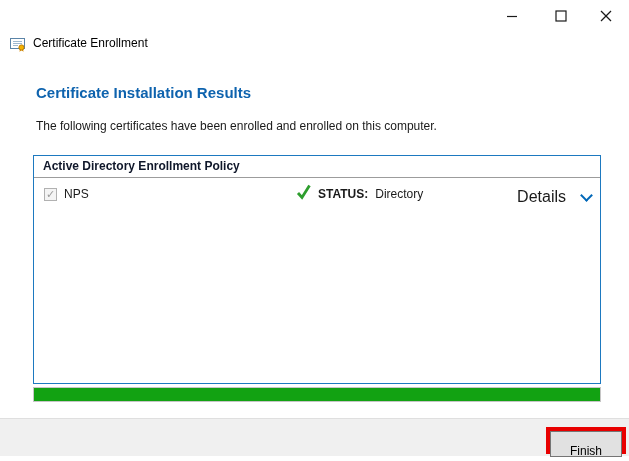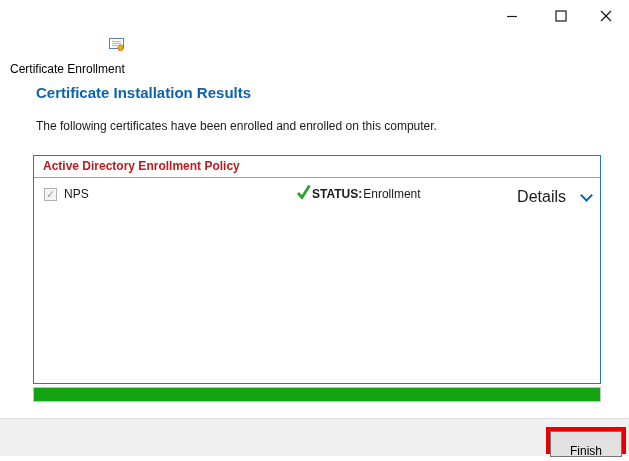--- a/index.html
+++ b/index.html
@@ -7,36 +7,36 @@
     width:629px;height:461px;position:relative;background:#fff;
     font-family:"Liberation Sans", sans-serif;color:#1a1a1a;overflow:hidden;
   }
   
   .win-btn{position:absolute;top:5px;width:26px;height:22px;background:#fff;border:0;
     display:flex;align-items:center;justify-content:center;padding:0;cursor:pointer;}
   .win-btn svg{display:block;}
   .btn-min{left:499px;} .btn-max{left:548px;} .btn-close{left:593px;}
 
   
-  .app-header{position:absolute;left:10px;top:36px;height:18px;display:flex;align-items:flex-end;gap:7px;font-size:12px;color:#000;flex-direction:column;}
+  .app-header{position:absolute;left:10px;top:36px;height:18px;display:flex;align-items:flex-start;gap:7px;font-size:12px;color:#000;}
 
   
   .page-title{position:absolute;left:36px;top:84px;font-size:15px;font-weight:700;color:var(--heading_blue);}
   .page-desc{position:absolute;left:36px;top:119px;font-size:12px;color:#1a1a1a;}
 
   
   .panel{position:absolute;left:33px;top:155px;width:568px;height:229px;box-sizing:border-box;
     border:1px solid var(--panel_border_blue);background:#fff;}
-  .panel-title{height:21px;line-height:21px;padding-left:9px;font-size:12px;font-weight:bold;color:#b91c1c;
+  .panel-title{height:21px;line-height:21px;padding-left:9px;font-size:12px;font-weight:bold;color:#0f172a;
     border-bottom:1px solid var(--separator_gray);}
   .panel-row{position:relative;height:34px;}
   .cb-group{position:absolute;left:10px;top:9px;display:flex;align-items:center;gap:7px;font-size:12px;}
   .checkbox{width:13px;height:13px;box-sizing:border-box;border:1px solid #b1b1b1;background:#f4f4f4;
     display:inline-flex;align-items:center;justify-content:center;color:#9b9b9b;font-size:11px;line-height:11px;}
-  .status-group{position:absolute;left:262px;top:6px;display:flex;align-items:center;gap:1px;font-size:12px;}
+  .status-group{position:absolute;left:262px;top:6px;display:flex;align-items:center;gap:7px;font-size:12px;}
   .status-label{font-weight:bold;}
   .details-group{position:absolute;right:9px;top:10px;display:flex;align-items:center;gap:16px;font-size:16px;cursor:pointer;}
   .chevron{width:7px;height:7px;border-right:2px solid var(--details_chevron_blue);
     border-bottom:2px solid var(--details_chevron_blue);transform:rotate(45deg);margin-top:-4px;}
 
   
   .progress{position:absolute;left:33px;top:387px;width:568px;height:15px;box-sizing:border-box;
     border:1px solid #c6c6c6;background:#e6e6e6;}
   .progress-fill{height:100%;width:100%;background:var(--progress_green);}
 
@@ -103,21 +103,21 @@
         </span>
         <span>NPS</span>
       </div>
       <div class="status-group">
         <span>
           <svg width="15" height="16" viewBox="0 0 15 16">
               <path d="M2 9 L6 13.5 L13.5 1.5" fill="none" stroke="#2e9e2e" stroke-width="2.8"></path>
             </svg>
         </span>
         <span class="status-label">STATUS:</span>
-        <span>Enrollment</span>
+        <span>Directory</span>
       </div>
       <div class="details-group">
         <span>Details</span>
         <span class="chevron"></span>
       </div>
     </div>
   </div>
 
   <div class="progress">
     <div class="progress-fill"></div>

